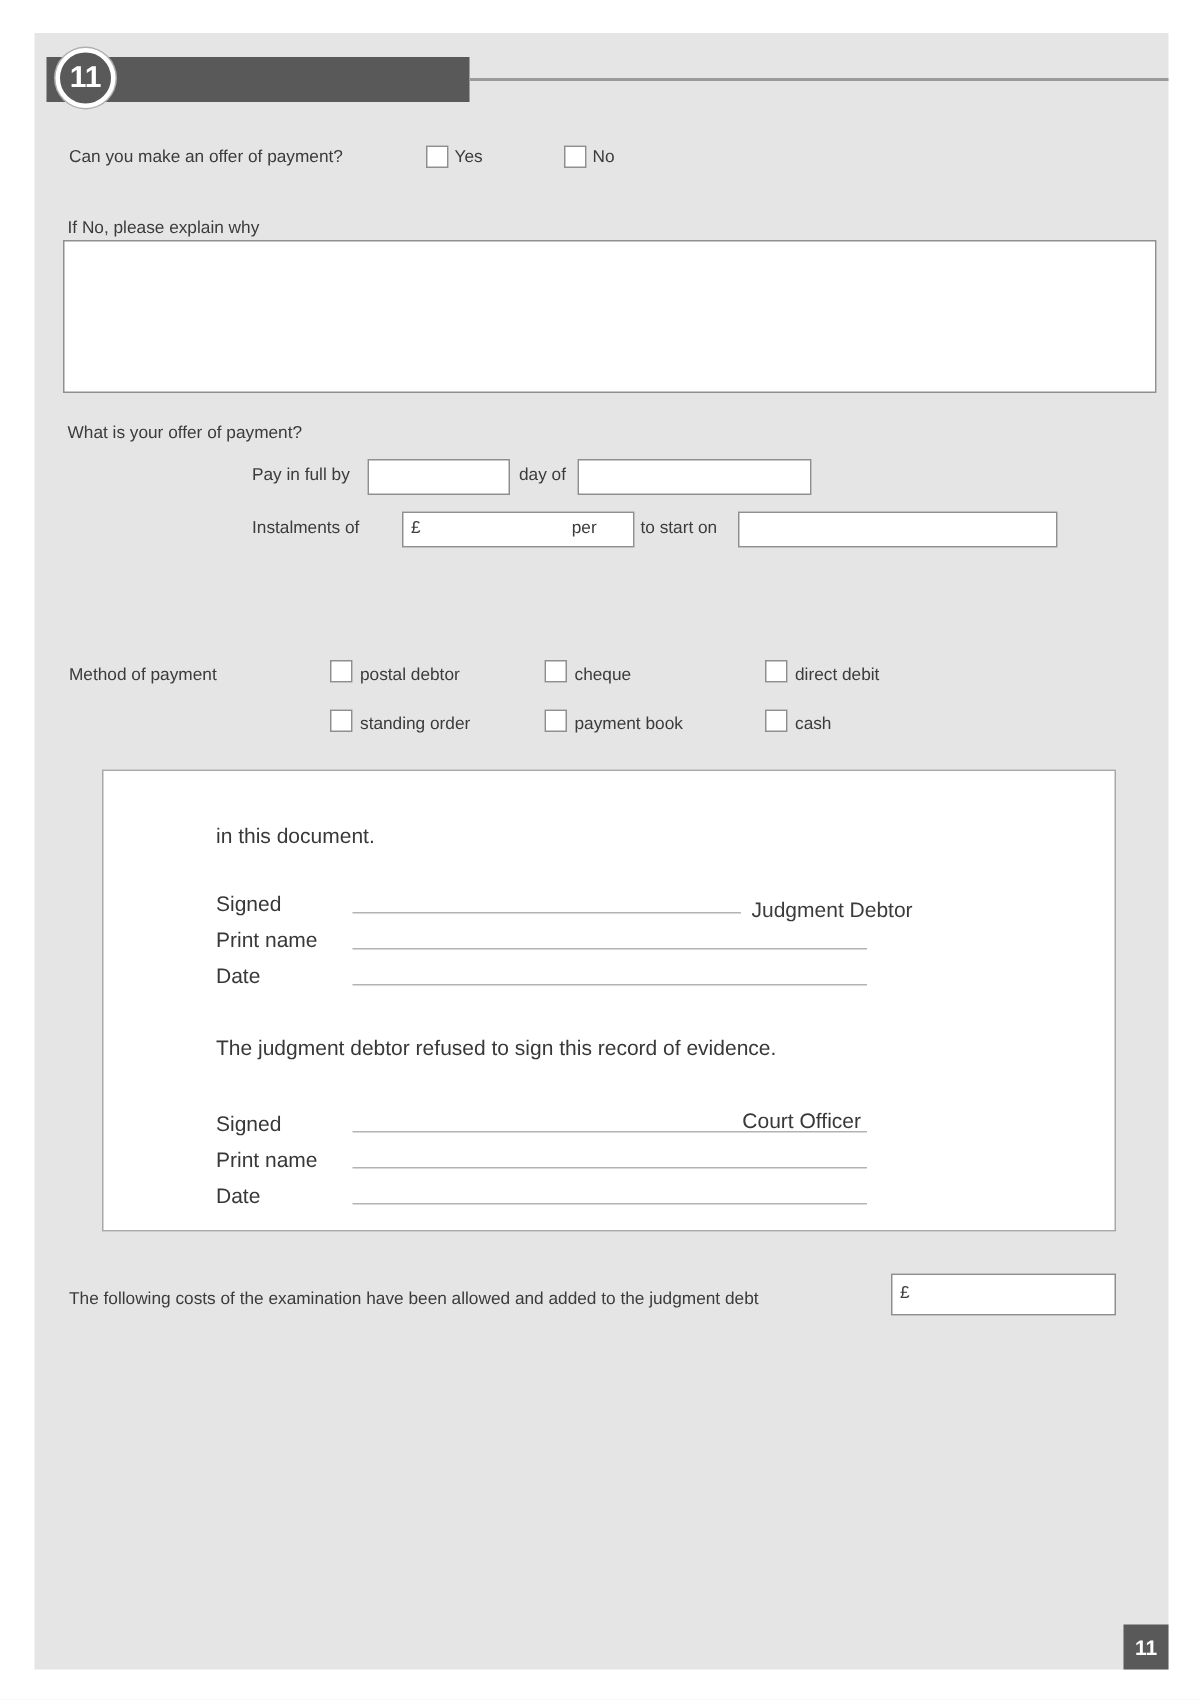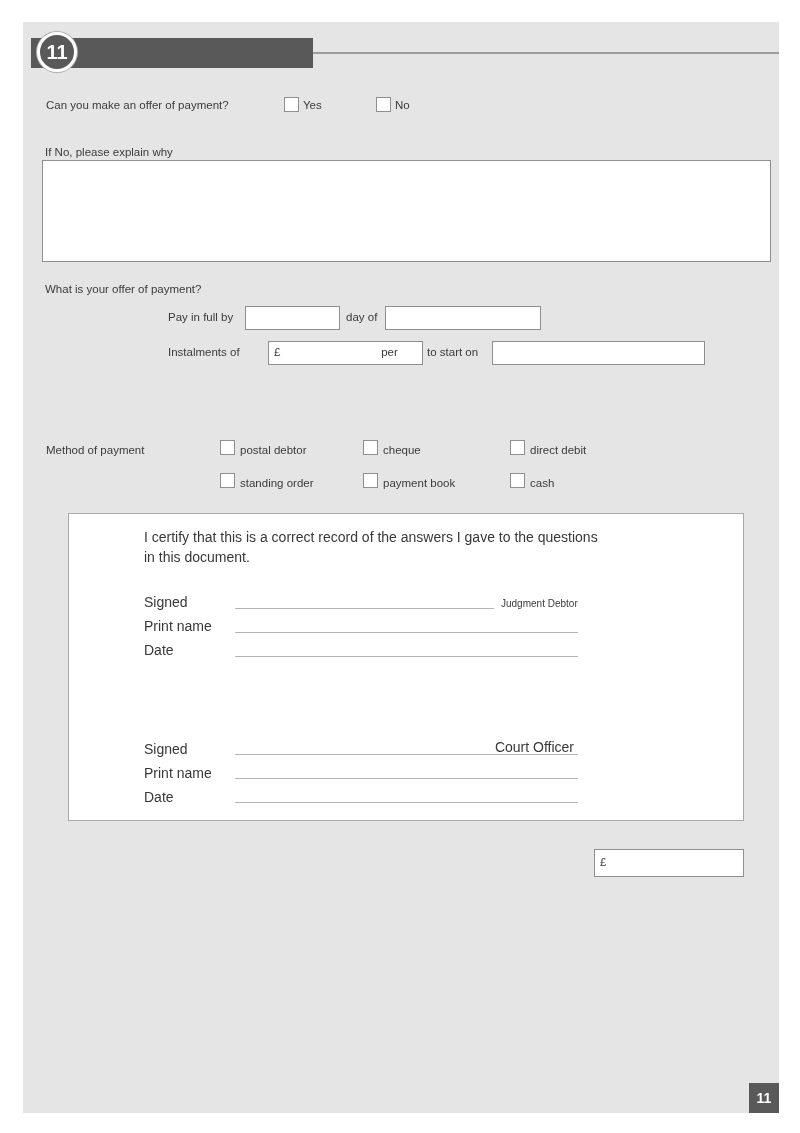--- a/index.html
+++ b/index.html
@@ -100,21 +100,21 @@
     white-space: nowrap;
     line-height: 17px;
   }
   .sigline {
     position: absolute;
     height: 1px;
     background: #b3b3b3;
   }
   .role-small {
     position: absolute;
-    font-size: 10px;
+    font-size: 14px;
     color: #3b3b3b;
     white-space: nowrap;
   }
   .role-big {
     position: absolute;
     font-size: 14px;
     color: #383838;
     white-space: nowrap;
     text-align: right;
   }
@@ -192,44 +192,45 @@
   <div class="lbl" style="left:507px; top:421px;">direct debit</div>
 
   <span class="cb" style="left:197px; top:451px;"></span>
   <div class="lbl" style="left:217px; top:454px;">standing order</div>
   <span class="cb" style="left:340px; top:451px;"></span>
   <div class="lbl" style="left:360px; top:454px;">payment book</div>
   <span class="cb" style="left:487px; top:451px;"></span>
   <div class="lbl" style="left:507px; top:454px;">cash</div>
 
   <div class="cert-box">
-    <div class="big" style="left:75px; top:15px;">I certify that this is a correct record of the answers I gave to the questions</div>
     <div class="big" style="left:75px; top:35px;">in this document.</div>
 
     <div class="big" style="left:75px; top:80px;">Signed</div>
     <div class="sigline" style="left:166px; top:94px; width:259px;"></div>
     <div class="role-small" style="left:432px; top:84px;">Judgment Debtor</div>
 
     <div class="big" style="left:75px; top:104px;">Print name</div>
     <div class="sigline" style="left:166px; top:118px; width:343px;"></div>
 
     <div class="big" style="left:75px; top:128px;">Date</div>
     <div class="sigline" style="left:166px; top:142px; width:343px;"></div>
 
+    <div class="big" style="left:75px; top:176px;">The judgment debtor refused to sign this record of evidence.</div>
 
     <div class="big" style="left:75px; top:227px;">Signed</div>
     <div class="role-big" style="left:166px; top:225px; width:339px;">Court Officer</div>
     <div class="sigline" style="left:166px; top:240px; width:343px;"></div>
 
     <div class="big" style="left:75px; top:251px;">Print name</div>
     <div class="sigline" style="left:166px; top:264px; width:343px;"></div>
 
     <div class="big" style="left:75px; top:275px;">Date</div>
     <div class="sigline" style="left:166px; top:288px; width:343px;"></div>
   </div>
 
+  <div class="lbl" style="left:23px; top:837px;">The following costs of the examination have been allowed and added to the judgment debt</div>
   <div class="field" style="left:571px; top:827px; width:150px; height:28px;">
     <span class="prefix" style="top:6px;">£</span>
   </div>
 
   <div class="page-num">11</div>
 
 </div>
 
 </body></html>

